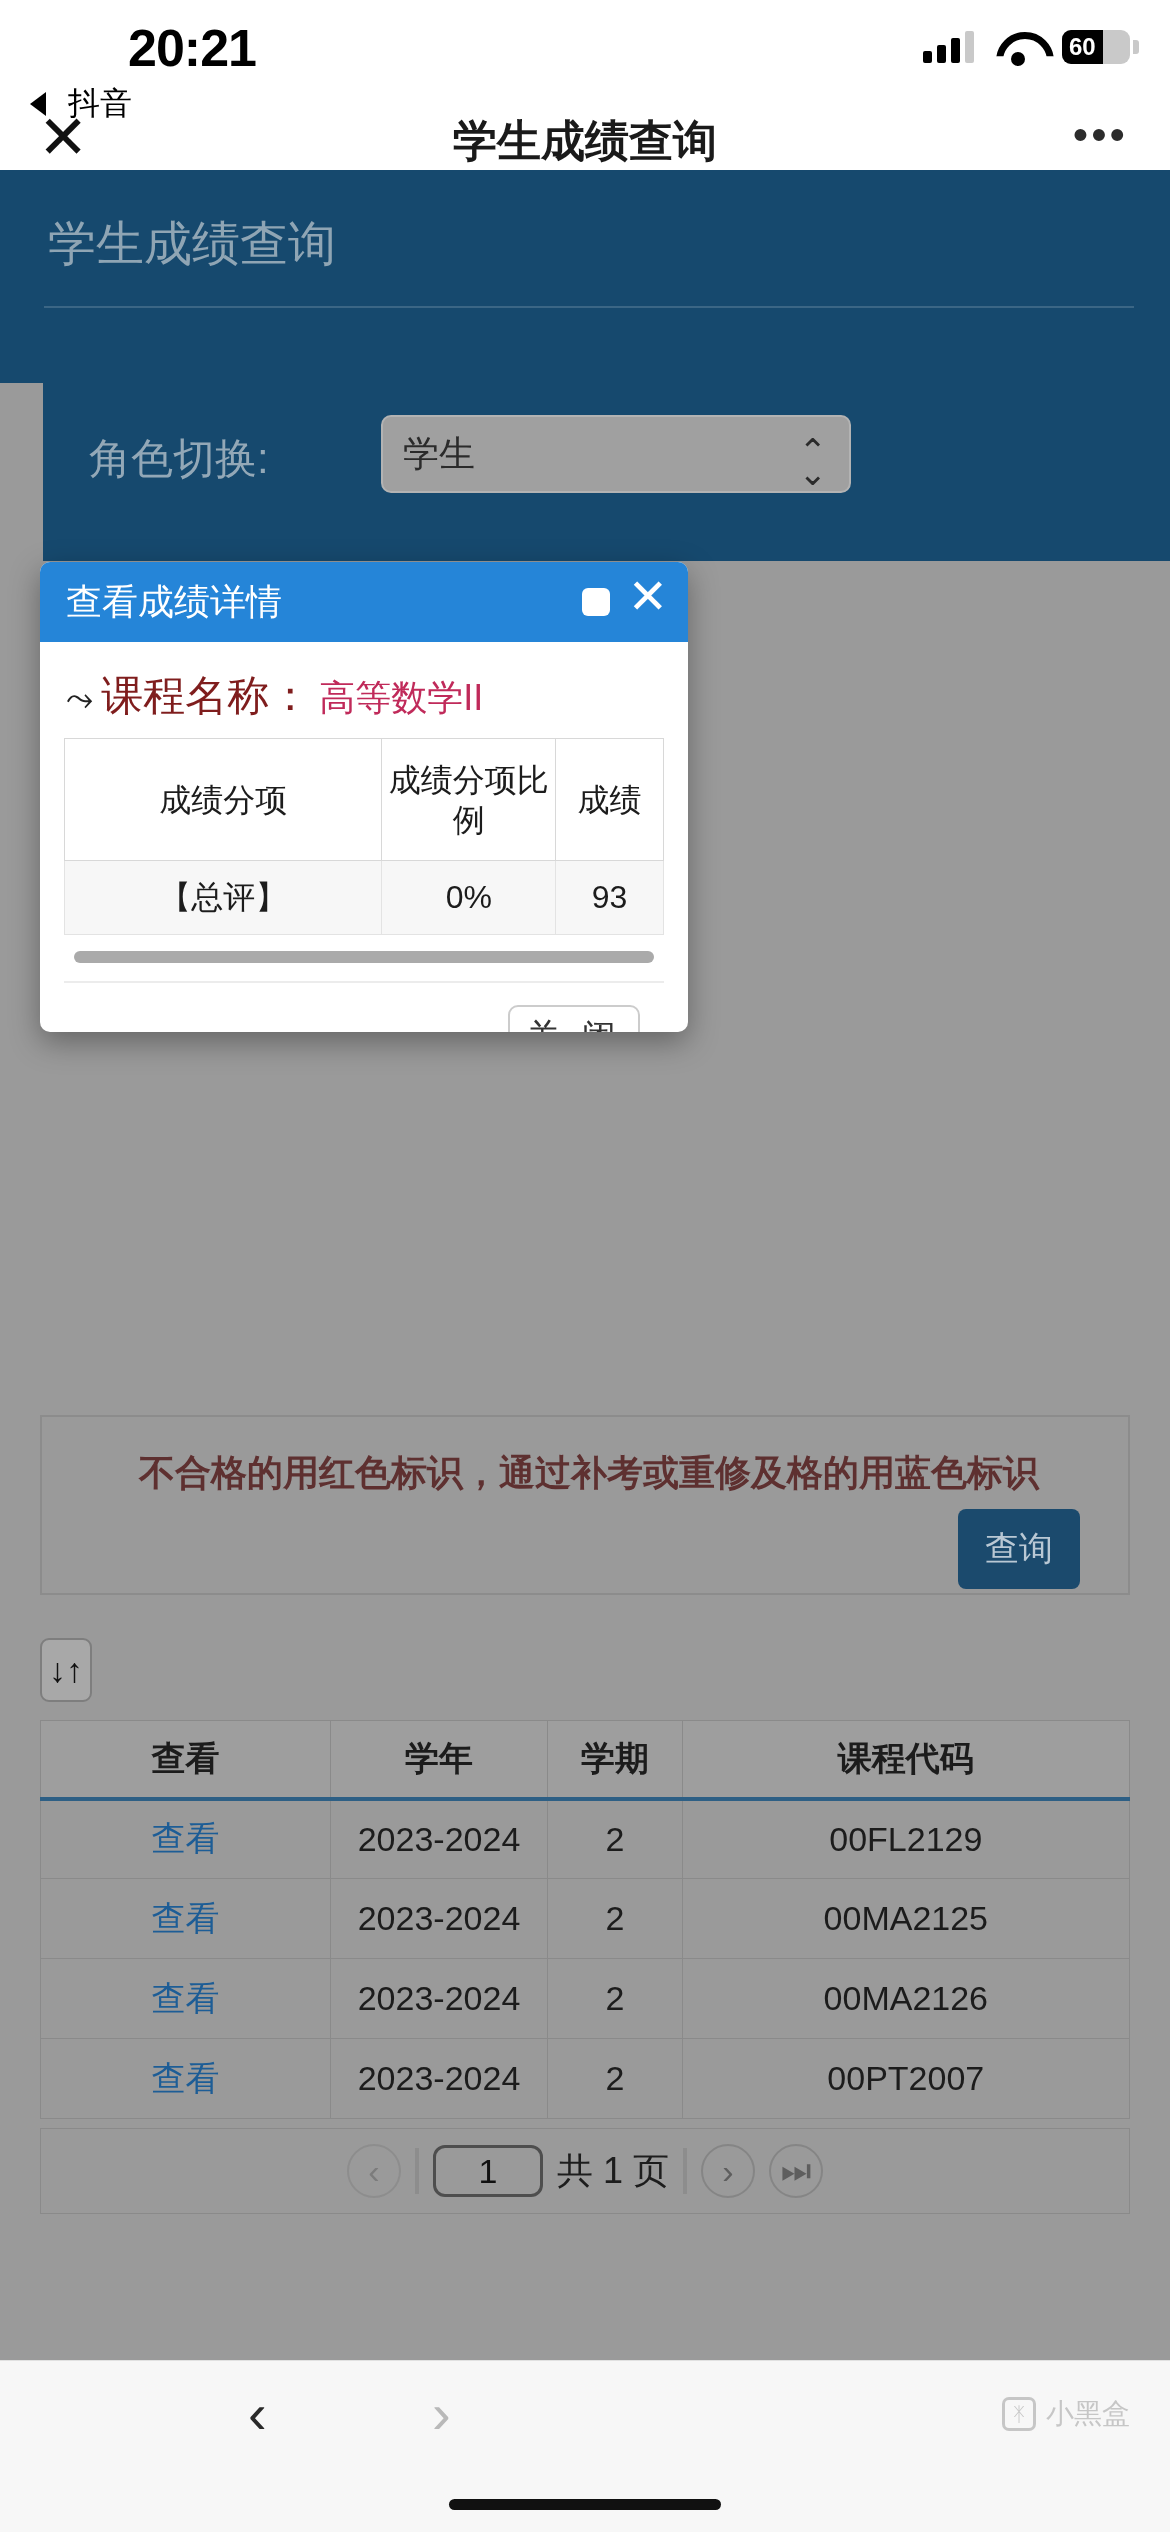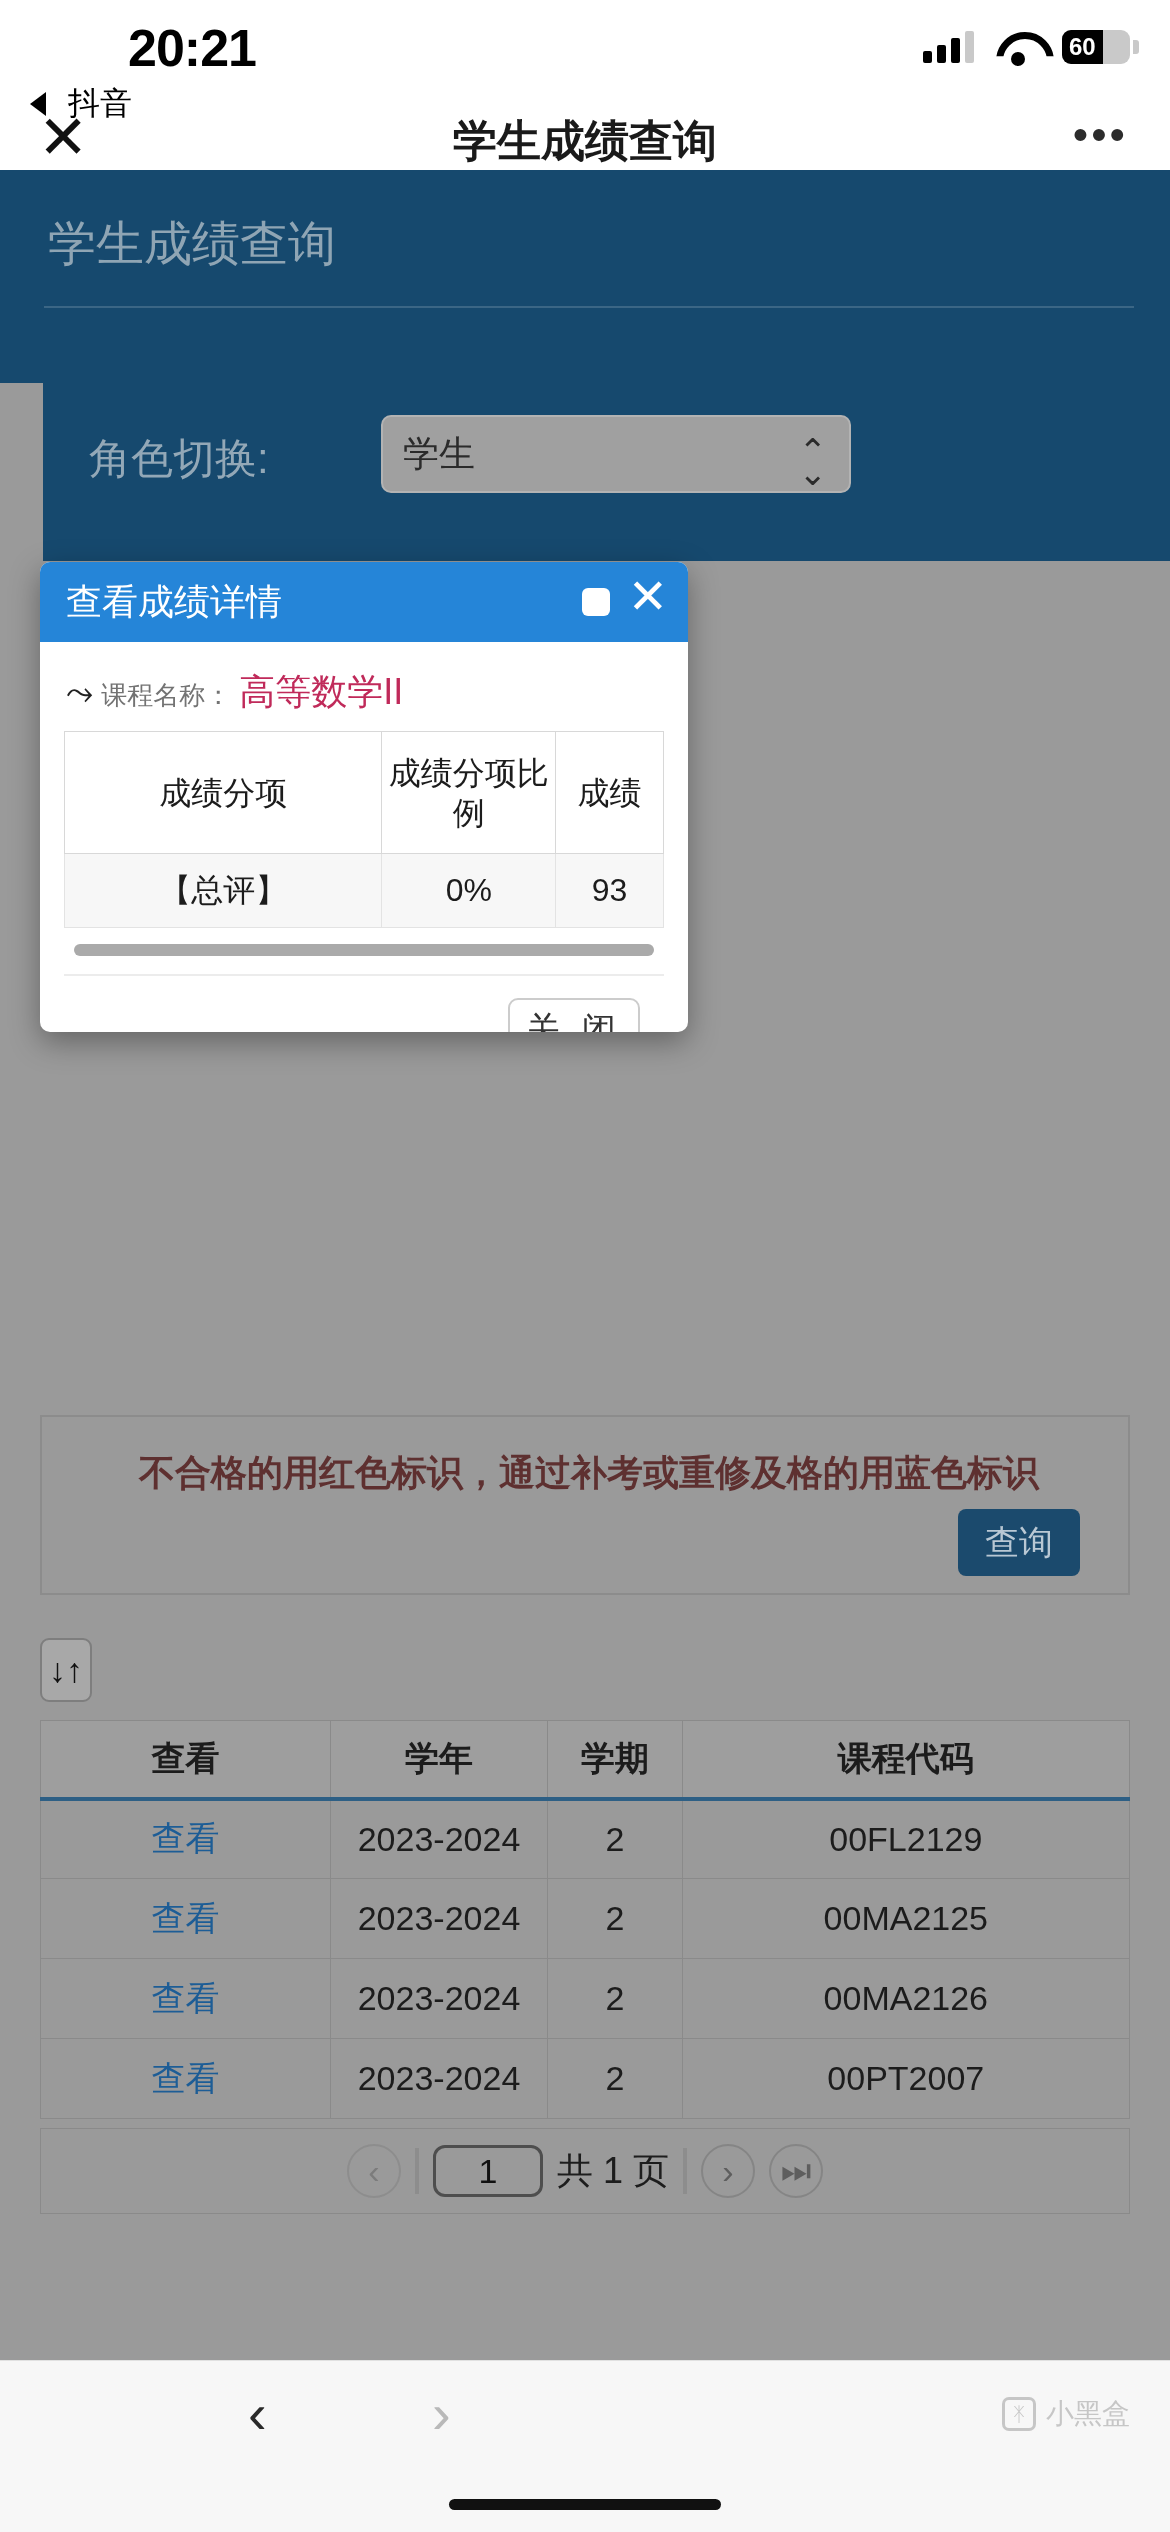--- a/index.html
+++ b/index.html
@@ -114,21 +114,21 @@
 
   .notebox {
     position:absolute; left:40px; top:1245px; width:1090px; height:180px;
     background:#9a9a9a; border:2px solid #8c8c8c;
   }
   .note-text {
     position:absolute; left:0; right:0; top:32px; text-align:center;
     font-size:36px; font-weight:700; color:#5e3030;padding-left:8px;
   }
   .query-btn {
-    position:absolute; right:48px; top:92px; width:122px; height:67px;
+    position:absolute; right:48px; top:92px; width:122px; height:80px;
     background:#1b4a6d; border-radius:8px; color:#b9c8d4; font-size:34px;
     display:flex; align-items:center; justify-content:center;
   }
 
   .sortbtn {
     position:absolute; left:40px; top:1468px; width:52px; height:64px;
     background:#a8a8a8; border:2px solid #7e7e7e; border-radius:9px;
     display:flex; align-items:center; justify-content:center;
     font-size:34px; color:#111;
   }
@@ -188,21 +188,21 @@
     background:#fff; border-radius:6px;
   }
   .modal-x {
     position:absolute; right:20px; top:6px; font-size:48px; color:#fff; font-weight:700;
   }
   .modal-body { padding:18px 24px 0 24px; }
   .course-row {
     display:flex; align-items:baseline; gap:8px; padding:8px 0 14px 2px;
   }
   .course-arrow { font-size:34px; color:#222; }
-  .course-label { font-size:26px; color:#737373; }
+  .course-label { font-size:42px; color:#7f1d1d; }
   .course-value { font-size:36px; color:#c02a5a; }
 
   .dtable {
     width:100%; border-collapse:collapse; font-size:32px; color:#1c1c1c;
     table-layout:fixed;
     padding-left:16px;
   }
   .dtable th {
     border:1px solid #d8d8d8; height:122px; font-weight:400; background:#fff;
     vertical-align:middle; line-height:1.25;

